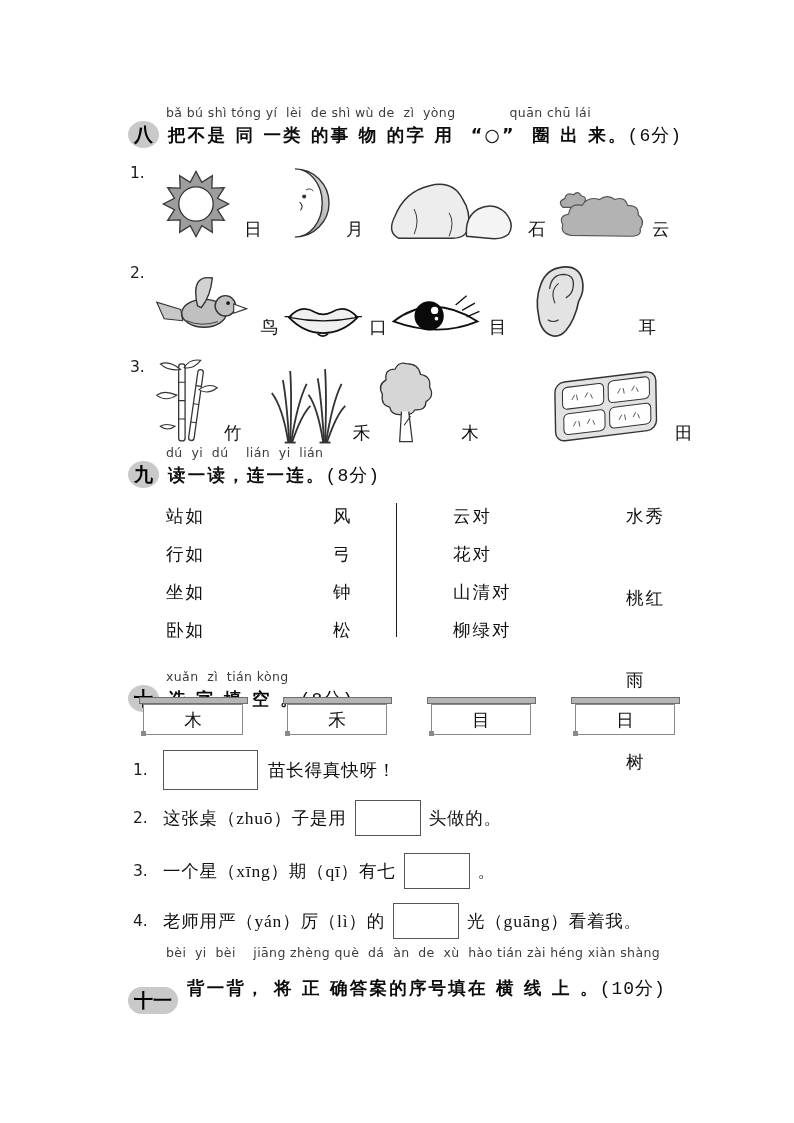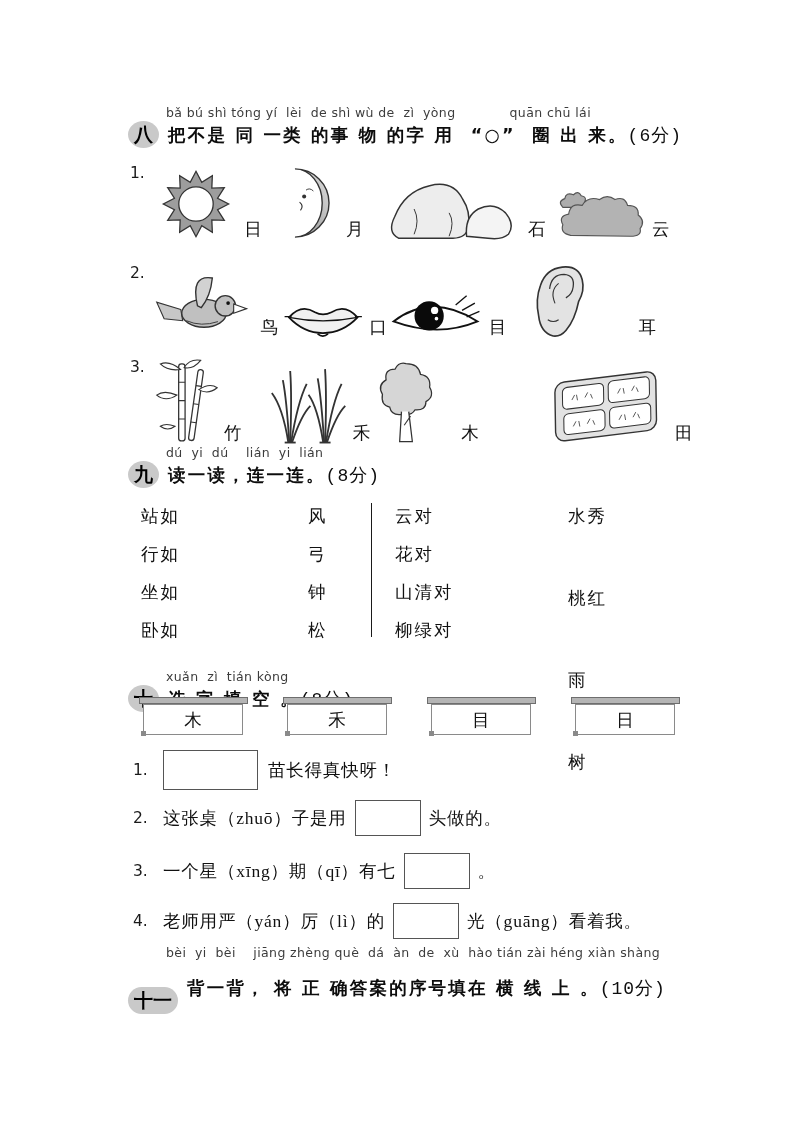--- a/index.html
+++ b/index.html
@@ -32,26 +32,26 @@
   
   .img-row { position:absolute; left:130px; width:570px; display:flex; align-items:flex-end; }
   .row-num {
     align-self:flex-start; width:24px; font-family:"DejaVu Sans", sans-serif;
     font-size:15.5px; color:#1a1a1a; padding-top:2px;
   }
   .img-cell { display:flex; align-items:flex-end; }
   .img-label { font-size:17.5px; letter-spacing:1px; margin-left:5px; margin-bottom:3px; color:#111; }
   .pic { display:block; }
   
-  .match-wrap { position:absolute; left:141px; top:497px; display:flex;justify-content:center; }
+  .match-wrap { position:absolute; left:166px; top:497px; display:flex;justify-content:center; }
   .match-col { display:flex; flex-direction:column; }
   .match-cell { height:38px; line-height:38px; font-size:17.5px; letter-spacing:2px; color:#111; }
   .col-a { width:167px; }
   .col-b { width:63px; }
-  .col-c { width:173px; margin-left:23px; }
+  .col-c { width:173px; margin-left:56px; }
   .col-d { width:80px;gap:44px; }
   .match-divider { width:1px; background:#1a1a1a; height:134px; margin-top:6px; }
   
   .cards-row { position:absolute; left:143px; top:704px; display:flex; }
   .char-card {
     position:relative; width:100px; height:31px; margin-right:44px;
     border:1px solid #8a8a8a; background:#fff;
     display:flex; align-items:center; justify-content:center;
   }
   .char-card:last-child { margin-right:0; }

